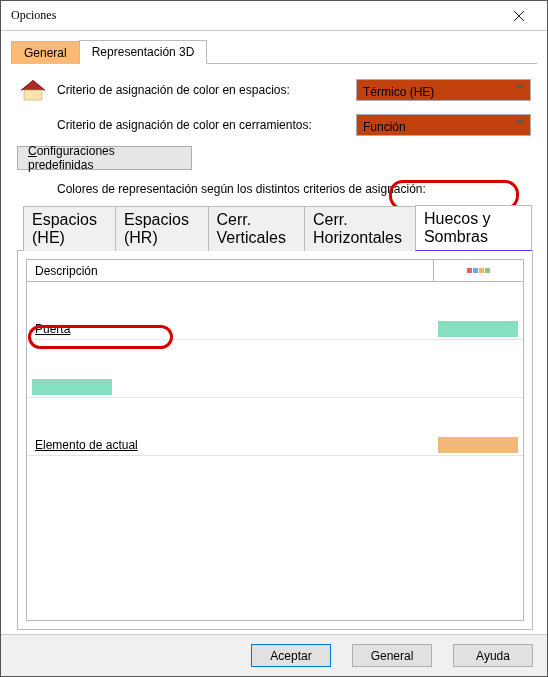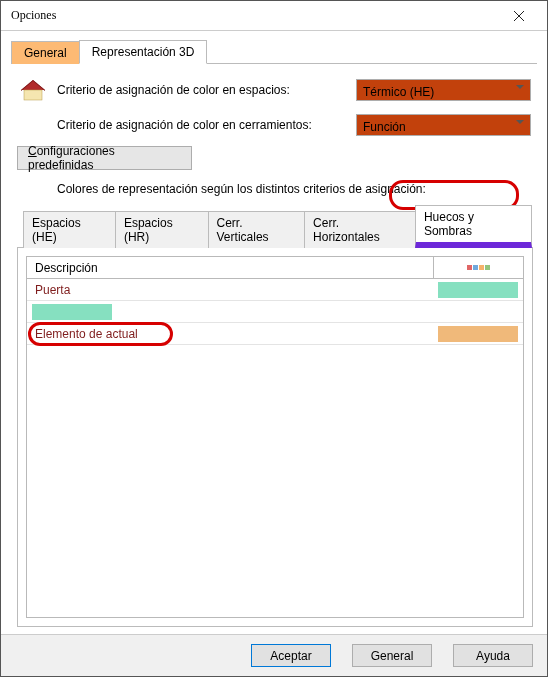--- a/index.html
+++ b/index.html
@@ -107,25 +107,25 @@
   }
   .sub-tab {
     padding: 4px 8px;
     border: 1px solid #bbb;
     border-bottom: none;
     background: #f0f0f0;
     margin-right: -1px;
     position: relative;
     top: 1px;
     cursor: default;
-    font-size: 12px;
+    font-size: 16px;
   }
   .sub-tab.active {
     background: #fff;
-    border-bottom: 6px solid #6d28d9;
+    border-bottom: 1px solid #6d28d9;
     z-index: 4;
   }
   .highlight-circle-tab {
     position: absolute;
     border: 3px solid #d60000;
     border-radius: 14px;
     pointer-events: none;
   }
   .hl-tab { top: 179px; left: 388px; width: 130px; height: 30px; }
 
@@ -137,37 +137,38 @@
     display: flex; flex-direction: column;
     position: relative;
     z-index: 1;
   }
   .grid {
     border: 1px solid #b9b9b9;
     flex: 1 1 auto;
     background: #fff;
     display: flex; flex-direction: column;
     overflow: hidden;
+    gap: 36px;
   }
   .grid-header, .grid-row {
     display: flex;
     border-bottom: 1px solid #e4e4e4;
     height: 22px;
     align-items: center;
   }
   .grid-header { background: #fff; border-bottom: 1px solid #b9b9b9; }
   .col-desc { flex: 1 1 auto; padding-left: 8px; }
   .col-color { width: 90px; display:flex; align-items:center; justify-content:center; }
   .grid-header .col-color { border-left: 1px solid #b9b9b9; height:100%; }
   .color-header-icon { display:inline-flex; gap:1px; }
   .color-header-icon span { width:5px; height:5px; }
   .swatch {
     width: 80px; height: 16px;
   }
-  .link-cell { color: #7f1d1d; cursor: default; }
+  .link-cell { color: #000000; cursor: default; text-decoration: underline; }
   .highlight-circle-row {
     position: absolute;
     border: 3px solid #d60000;
     border-radius: 14px;
     pointer-events: none;
   }
   .hl-row { top: 74px; left: 10px; width: 145px; height: 24px; }
 
   .checkbox-row {
     margin: 14px 0 0 56px;

